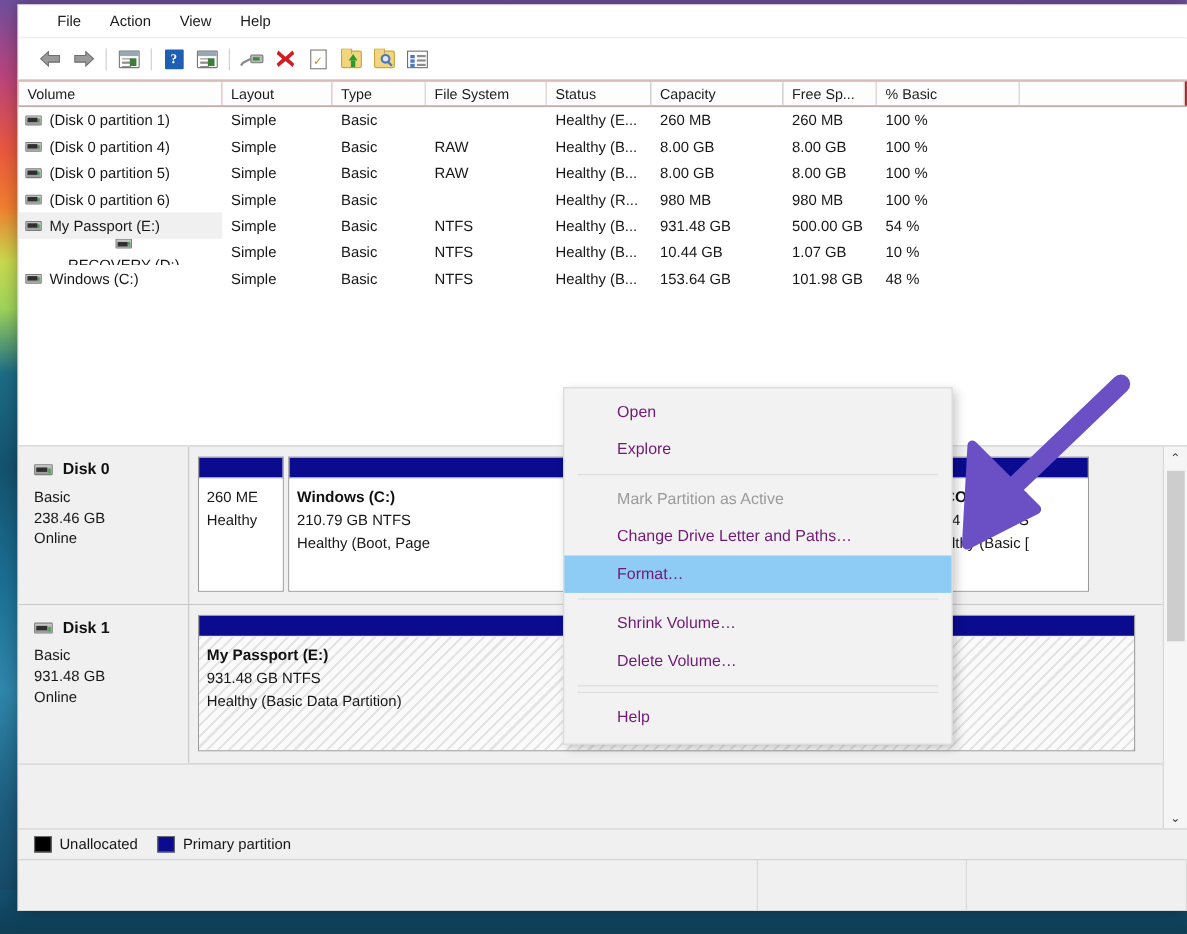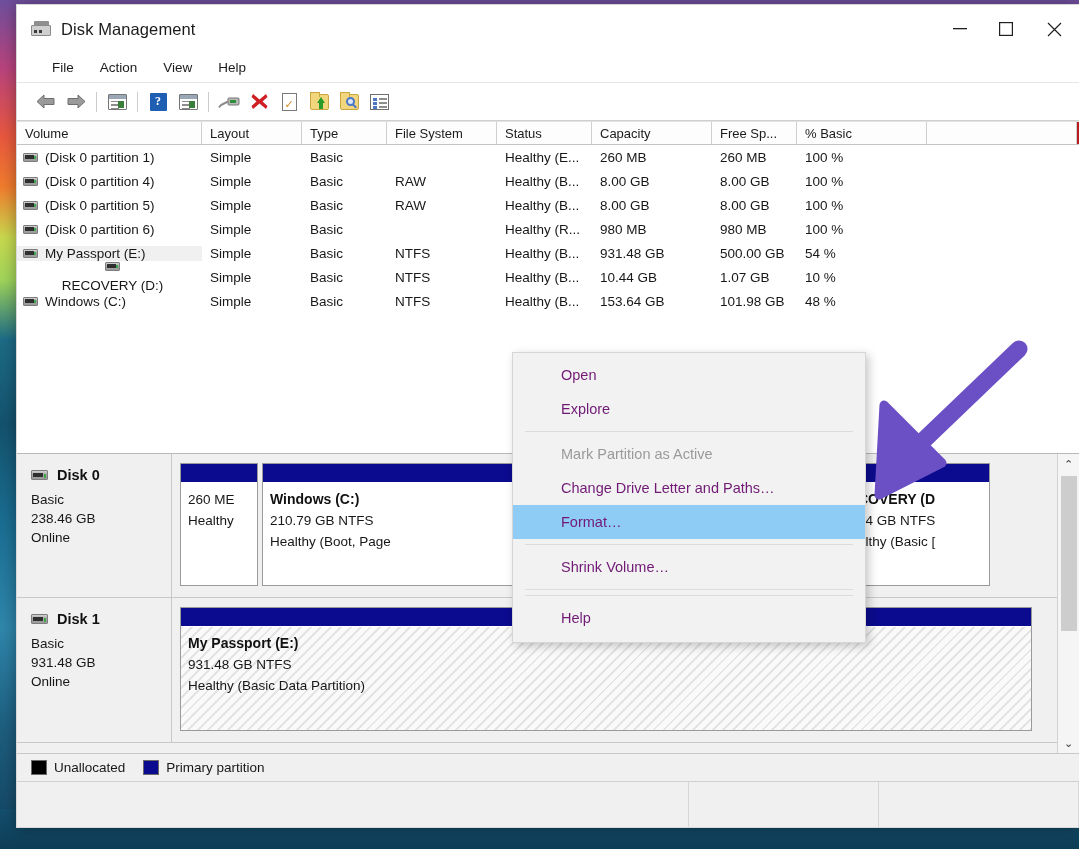--- a/index.html
+++ b/index.html
@@ -178,21 +178,21 @@
   }
   #listheader .hcell {
     font-size: 13px; color: #1b1b1b;
     display: flex; align-items: center;
     padding-left: 8px;
     border-right: 1px solid #cfcfcf;
     background: #fdfdfd;
     flex: 0 0 auto;
     overflow: hidden; white-space: nowrap;
   }
-  .row { display: flex; height: 24px; align-items: center; }
+  .row { display: flex; height: 24px; }
   .cell {
     font-size: 13.5px; color: #171717;
     padding-left: 8px; flex: 0 0 auto;
     overflow: hidden; white-space: nowrap;
     display: flex; align-items: center;
   }
   .cell.vol { padding-left: 6px; gap: 7px; }
   .volicon {
     width: 15px; height: 9px; flex: 0 0 auto;
     background: linear-gradient(180deg,#cfcfcf 0%, #a8a8a8 45%, #9a9a9a 100%);
@@ -316,46 +316,20 @@
   #arrow { position: absolute; left: 790px; top: 330px; width: 230px; height: 190px; z-index: 60; pointer-events: none; }
 </style>
 </head>
 <body>
 
 <div id="desktop"></div>
 <div id="desktop-bottom"></div>
 
 <div id="window">
 
-  <div id="titlebar">
-    <div id="app-icon">
-      <div class="top"></div>
-        <div class="body"></div>
-      <div class="led1"></div>
-        <div class="led2"></div>
-    </div>
-    <div id="window-title">Disk Management</div>
-    <div id="wincontrols">
-      <div class="winbtn">
-        <svg width="14" height="2" viewBox="0 0 14 2">
-            <rect width="14" height="1.3" fill="#202020"></rect>
-          </svg>
-      </div>
-      <div class="winbtn">
-        <svg width="14" height="14" viewBox="0 0 14 14">
-            <rect x="0.6" y="0.6" width="12.8" height="12.8" fill="none" stroke="#202020" stroke-width="1.2"></rect>
-          </svg>
-      </div>
-      <div class="winbtn">
-        <svg width="15" height="15" viewBox="0 0 15 15">
-            <path d="M1 1 L14 14 M14 1 L1 14" stroke="#202020" stroke-width="1.2" fill="none"></path>
-          </svg>
-      </div>
-    </div>
-  </div>
 
   <div id="menubar">
     <div class="menuitem">File</div>
     <div class="menuitem">Action</div>
     <div class="menuitem">View</div>
     <div class="menuitem">Help</div>
   </div>
 
   <div id="toolbar">
     <div class="tbbtn">
@@ -635,20 +609,21 @@
 
   <div id="ctxmenu">
       <div class="mi">Open</div>
       <div class="mi">Explore</div>
       <div class="misep"></div>
       <div class="mi disabled">Mark Partition as Active</div>
       <div class="mi">Change Drive Letter and Paths…</div>
       <div class="mi highlight">Format…</div>
       <div class="misep"></div>
       <div class="mi">Shrink Volume…</div>
+      <div class="mi">Delete Volume…</div>
       <div class="misep"></div>
       <div class="misep"></div>
       <div class="mi">Help</div>
     </div>
 
   <div id="arrow">
     <svg width="230" height="190" viewBox="0 0 230 190">
       <g id="arrow-g">
         <path d="M212 14 L118 104" stroke="#6b4fc4" stroke-width="17" stroke-linecap="round" fill="none"></path>
         <path d="M72 160 L77 70 L135 128 Z" fill="#6b4fc4" stroke="#6b4fc4" stroke-width="9" stroke-linejoin="round"></path>

